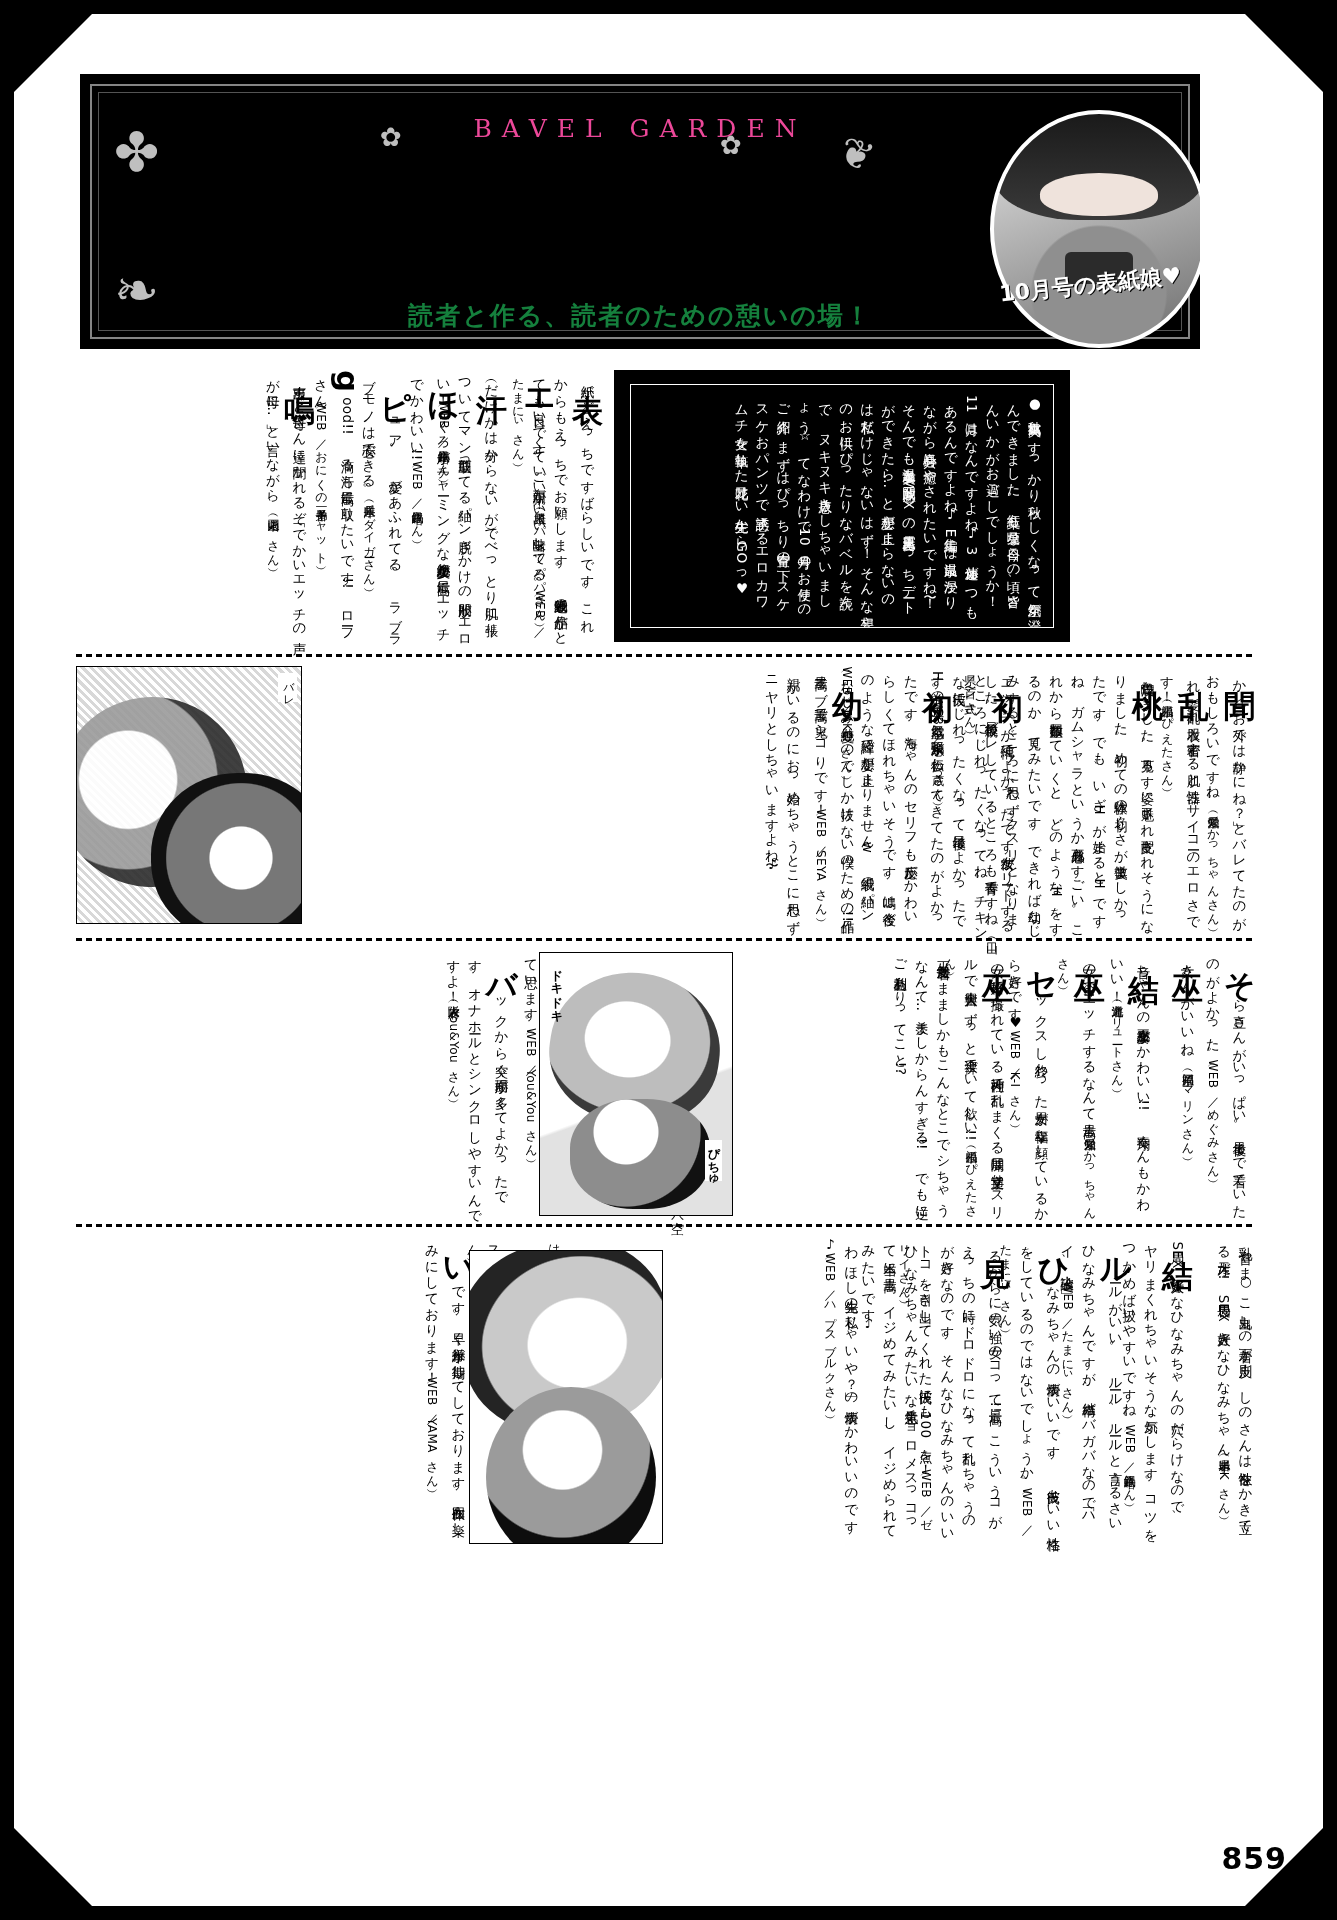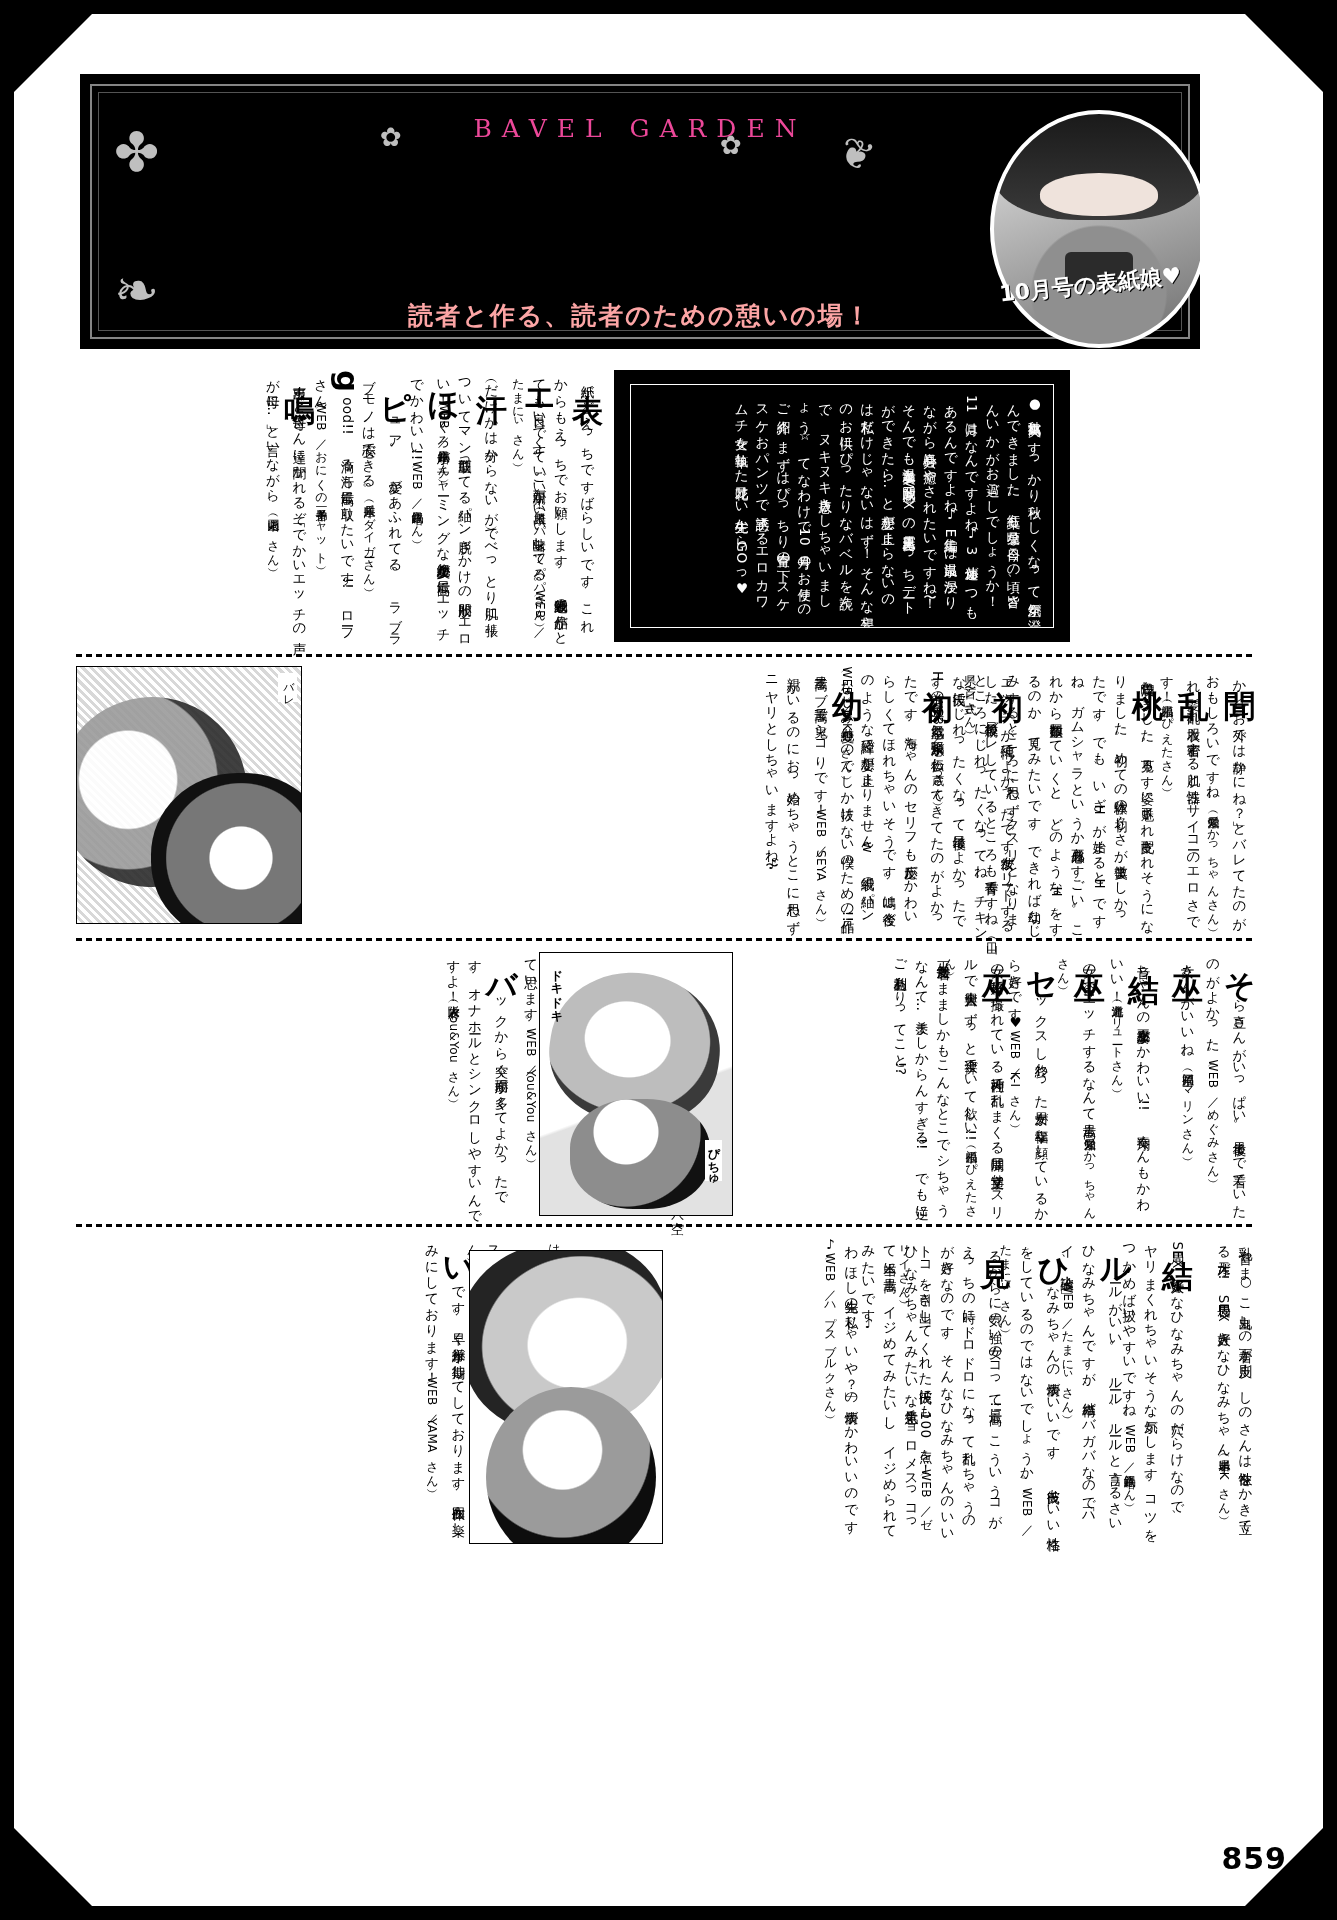--- a/index.html
+++ b/index.html
@@ -63,21 +63,21 @@
     font-family:"DejaVu Serif","Liberation Serif",serif;
   }
   .mast-title{
     position:absolute;width:100%;text-align:center;top:62px;left:0;
     color:#fff;font-size:130px;font-weight:bold;letter-spacing:6px;
     font-family:"DejaVu Sans","Liberation Sans",sans-serif;
     text-shadow:0 0 2px #fff;
   }
   .mast-sub{
     position:absolute;width:100%;text-align:center;top:225px;left:0;
-    color:#fca5a5;font-size:25px;letter-spacing:2px;font-weight:bold;
+    color:#15803d;font-size:25px;letter-spacing:2px;font-weight:bold;
   }
   
   .cover-badge{
     position:absolute;right:-8px;top:36px;width:210px;height:230px;
     border-radius:50%;
     background:
       radial-gradient(circle at 42% 30%, #bdbdbd 0 16%, transparent 17%),
       radial-gradient(circle at 62% 32%, #bdbdbd 0 14%, transparent 15%),
       radial-gradient(circle at 50% 78%, #8f8f8f 0 32%, transparent 33%),
       linear-gradient(160deg,#e9e9e9,#9e9e9e 60%,#6d6d6d);

